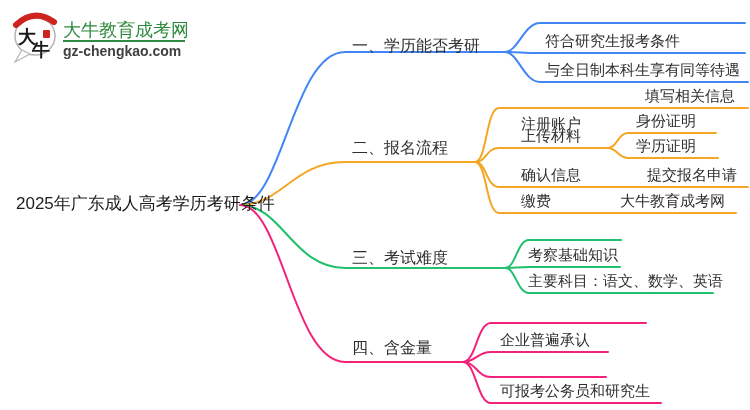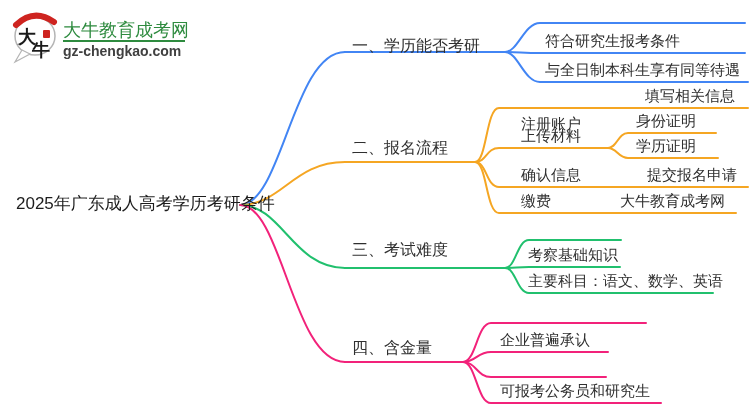--- a/index.html
+++ b/index.html
@@ -86,21 +86,21 @@
   <div class="lbl child-lbl" style="left:521px;top:86px;margin-top:28px;">注册账户</div>
   <div class="lbl child-lbl" style="left:645px;top:86px;">填写相关信息</div>
   <div class="lbl child-lbl" style="left:521px;top:126px;">上传材料</div>
   <div class="lbl child-lbl" style="left:636px;top:111px;">身份证明</div>
   <div class="lbl child-lbl" style="left:636px;top:136px;">学历证明</div>
   <div class="lbl child-lbl" style="left:521px;top:165px;">确认信息</div>
   <div class="lbl child-lbl" style="left:647px;top:165px;">提交报名申请</div>
   <div class="lbl child-lbl" style="left:521px;top:191px;">缴费</div>
   <div class="lbl child-lbl" style="left:620px;top:191px;">大牛教育成考网</div>
 
-  <div class="lbl branch-lbl" style="left:352px;top:240px;">三、考试难度</div>
+  <div class="lbl branch-lbl" style="left:352px;top:248px;">三、考试难度</div>
   <div class="lbl child-lbl" style="left:528px;top:245px;">考察基础知识</div>
   <div class="lbl child-lbl" style="left:528px;top:271px;">主要科目：语文、数学、英语</div>
 
   <div class="lbl branch-lbl" style="left:352px;top:338px;">四、含金量</div>
   <div class="lbl child-lbl" style="left:500px;top:330px;">企业普遍承认</div>
   <div class="lbl child-lbl" style="left:500px;top:381px;">可报考公务员和研究生</div>
 
 </div>
 
 </body></html>

